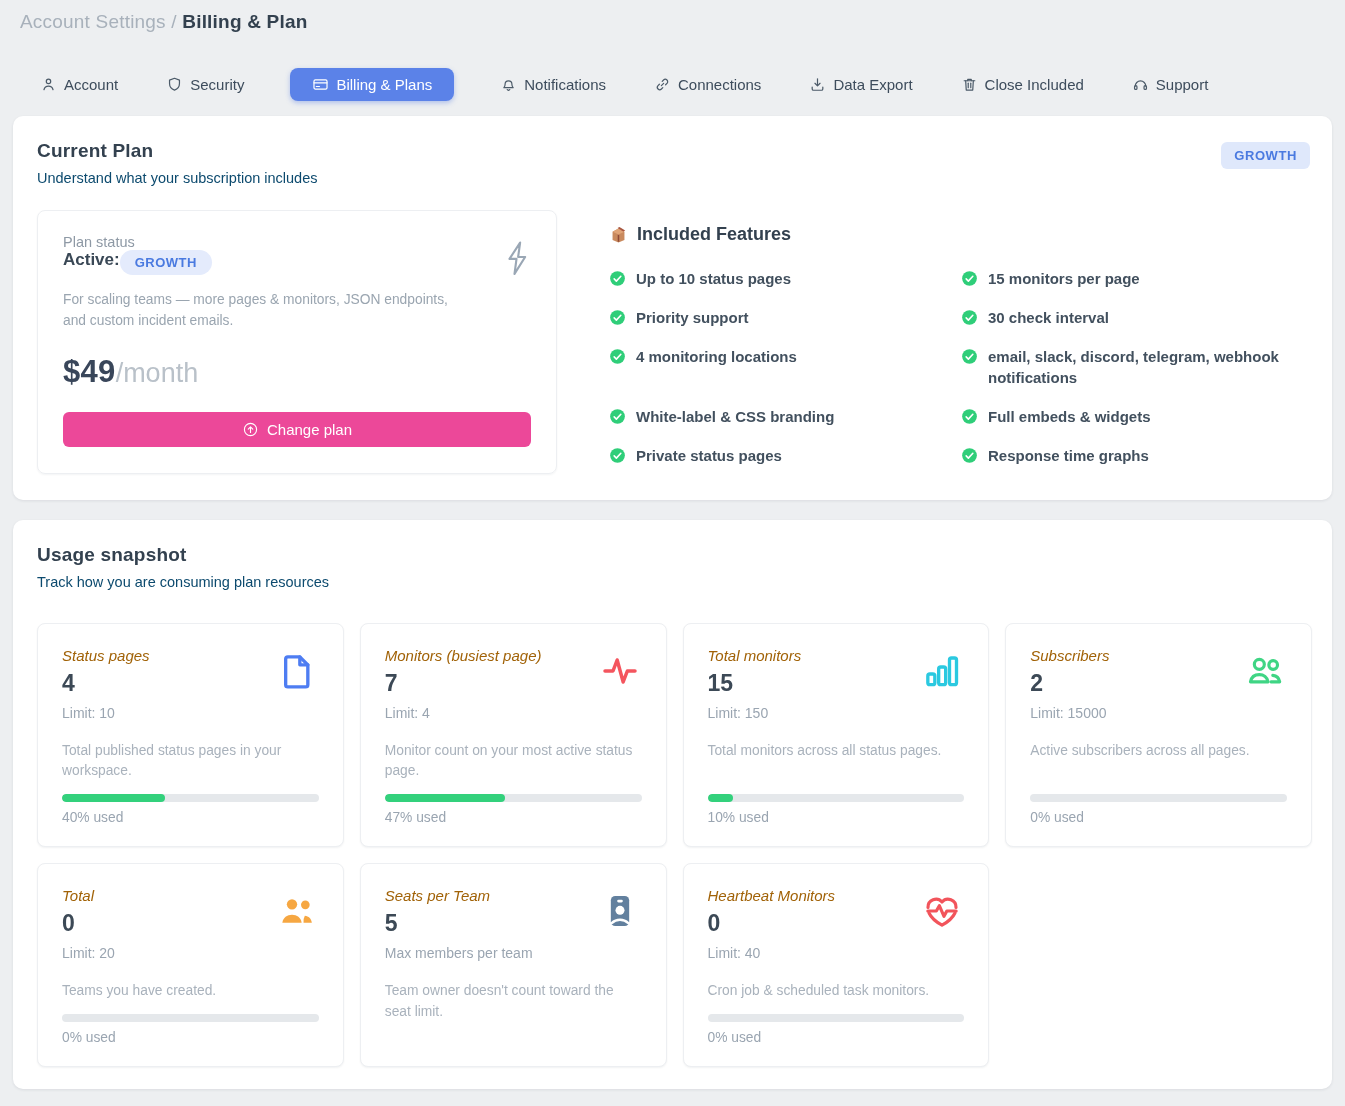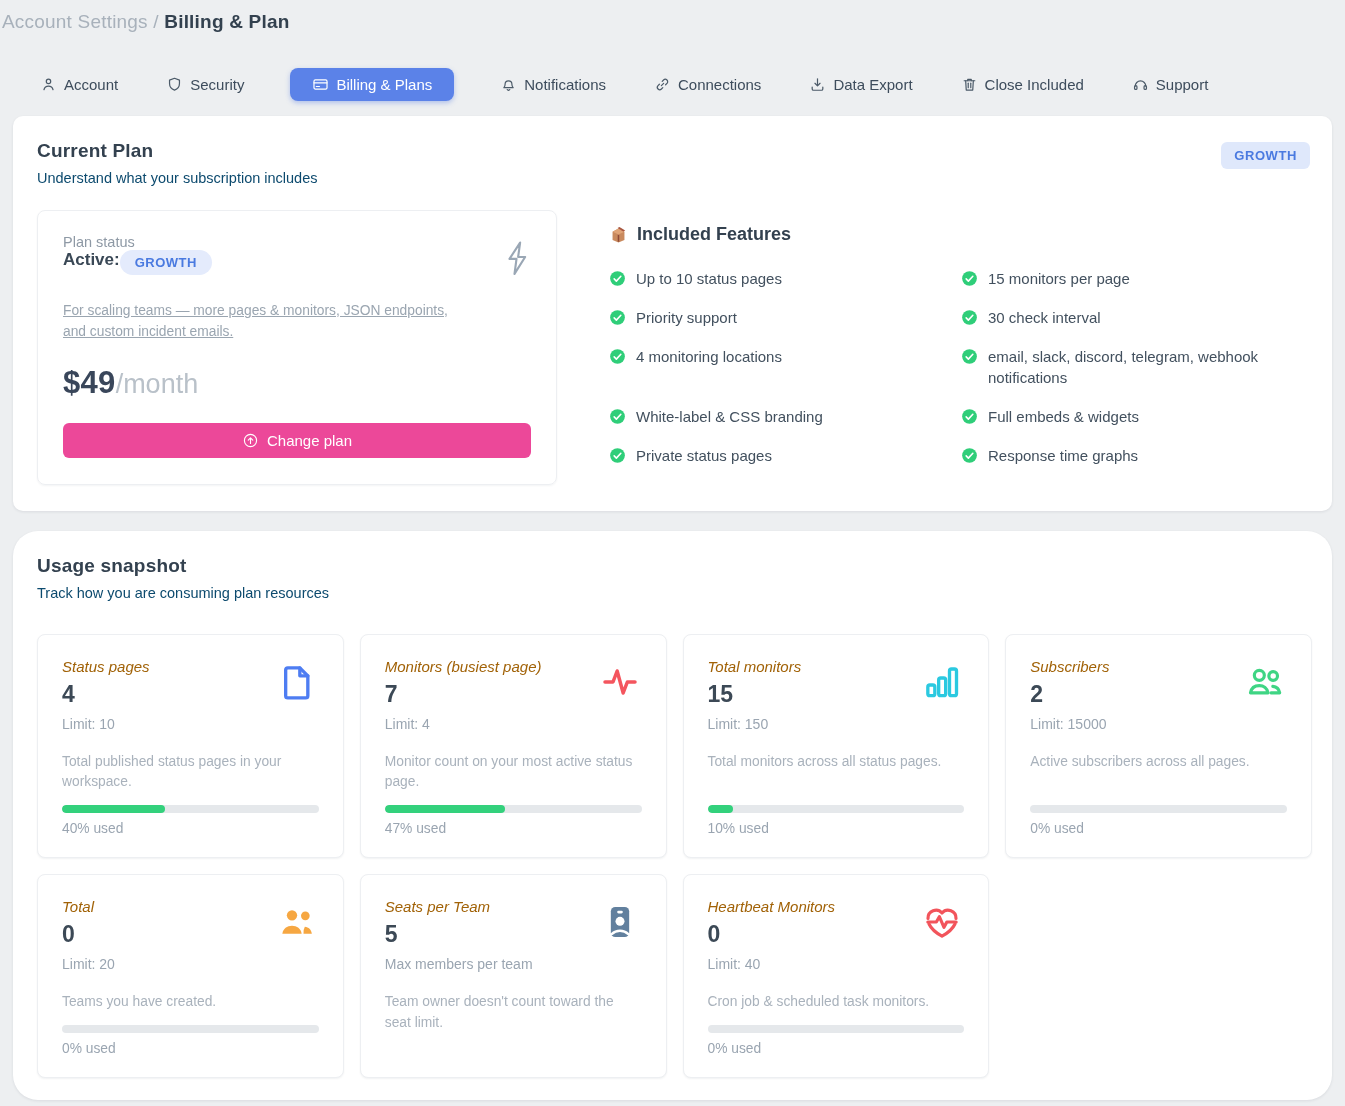--- a/index.html
+++ b/index.html
@@ -4,21 +4,21 @@
 <style>
   * { margin:0; padding:0; box-sizing:border-box; }
   html,body { width:1345px; height:1106px; }
   body {
     font-family:"Liberation Sans", sans-serif;
     background:#edeff1;
     color:#3d4b5a;
     overflow:hidden;
   }
   
-  .topbar { padding:11px 0 0 2px; }
+  .topbar { padding:11px 0 0 20px; }
   .crumb { font-size:19px; font-weight:700; color:#33414f; letter-spacing:.2px; }
   .crumb .muted { color:#a8b1bb; font-weight:400; }
   
   .tabbar { display:flex; align-items:center; gap:44px; padding:0 0 0 38px; margin-top:32px; height:38px; }
   .tab {
     display:inline-flex; align-items:center; gap:7px;
     background:none; border:none; cursor:pointer;
     font-family:Liberation Sans, sans-serif; font-size:15px; color:#3d4c5c; font-weight:400;
     padding:8px 2px; border-radius:8px; white-space:nowrap;
   }
@@ -29,21 +29,21 @@
   }
   .tab.active .tab-ic { color:#fff; }
   .tab svg { width:100%; height:100%; }
   
   .panel {
     background:#fff; border-radius:10px; margin:0 13px;
     box-shadow:0 1px 3px rgba(25,35,50,.09);
     position:relative;
   }
   .panel1 { margin-top:13px; padding:24px 22px 26px 24px; }
-  .panel2 { margin-top:20px; padding:24px 20px 22px 24px;border-radius:25px; }
+  .panel2 { margin-top:20px; padding:24px 20px 22px 24px; }
   .panel-title { font-size:19px; font-weight:700; color:#33414f; letter-spacing:.2px; }
   .panel-sub { font-size:14.5px; color:#0c4a6e; margin-top:8px; }
   .corner-badge {
     position:absolute; top:26px; right:22px;
     background:#dfe8fb; color:#4a7ae0; font-size:13px; font-weight:600;
     letter-spacing:.6px; padding:6px 13px; border-radius:6px;
   }
   
   .plan-row { display:flex; margin-top:24px; }
   .plan-card {
@@ -52,40 +52,40 @@
     box-shadow:0 1px 2px rgba(25,35,50,.05);
     padding:23px 25px 26px 25px;
   }
   .plan-label { font-size:14.5px; color:#8e99a5; }
   .plan-status-line { display:flex; align-items:flex-start; margin-top:0; }
   .plan-status { font-size:17px; font-weight:700; color:#3a4856; }
   .pill {
     background:#e4ebfc; color:#4a7ae0; font-size:13px; font-weight:600;
     letter-spacing:.5px; padding:5px 15px; border-radius:999px;
   }
-  .plan-desc { font-size:13.8px; color:#9aa5b0; line-height:1.55; margin-top:25px; max-width:410px;text-decoration:underline; }
+  .plan-desc { font-size:13.8px; color:#9aa5b0; line-height:1.55; margin-top:14px; max-width:410px; }
   .price-line { margin-top:22px; }
   .price { font-size:31px; font-weight:700; color:#39465a; letter-spacing:.3px; }
   .period { font-size:27px; color:#b9c1c9; font-weight:400; }
   .change-btn {
     margin-top:22px; width:100%; height:35px; border:none; border-radius:6px;
     background:#ec4899; color:#fff; font-family:inherit; font-size:15px;
     display:flex; align-items:center; justify-content:center; gap:8px; cursor:pointer;
   }
   .change-btn .btn-ic { width:17px; height:17px; display:inline-flex; }
   .bolt { position:absolute; top:26px; right:24px; width:30px; height:42px; color:#9aa7b5; }
   
   .features { flex:1; padding-left:52px; padding-top:14px; }
   .features-title { display:flex; align-items:center; gap:9px; font-size:18px; font-weight:700; color:#33414f; }
   .features-title .pkg { width:19px; height:19px; display:inline-flex; }
   .feature-grid {
     display:grid; grid-template-columns:1fr 1fr; column-gap:24px; row-gap:17px;
     margin-top:23px; max-width:680px;
   }
-  .feature { display:flex; align-items:flex-start; gap:10px; font-size:15px; color:#42505e; line-height:1.45; }
+  .feature { display:flex; align-items:flex-start; gap:10px; font-size:15px; color:#42505e; line-height:1.45;font-weight:bold; }
   .feature .chk { flex:0 0 17px; width:17px; height:17px; margin-top:2px; }
   
   .usage-grid { display:grid; grid-template-columns:repeat(4,1fr); gap:16px; margin-top:33px; }
   .ucard {
     background:#fff; border:1px solid #edeff2; border-radius:8px;
     box-shadow:0 1px 2px rgba(25,35,50,.06);
     padding:23px 24px 21px 24px; min-height:199px;
     display:flex; flex-direction:column;
   }
   .ucard-head { display:flex; justify-content:space-between; align-items:flex-start; }

